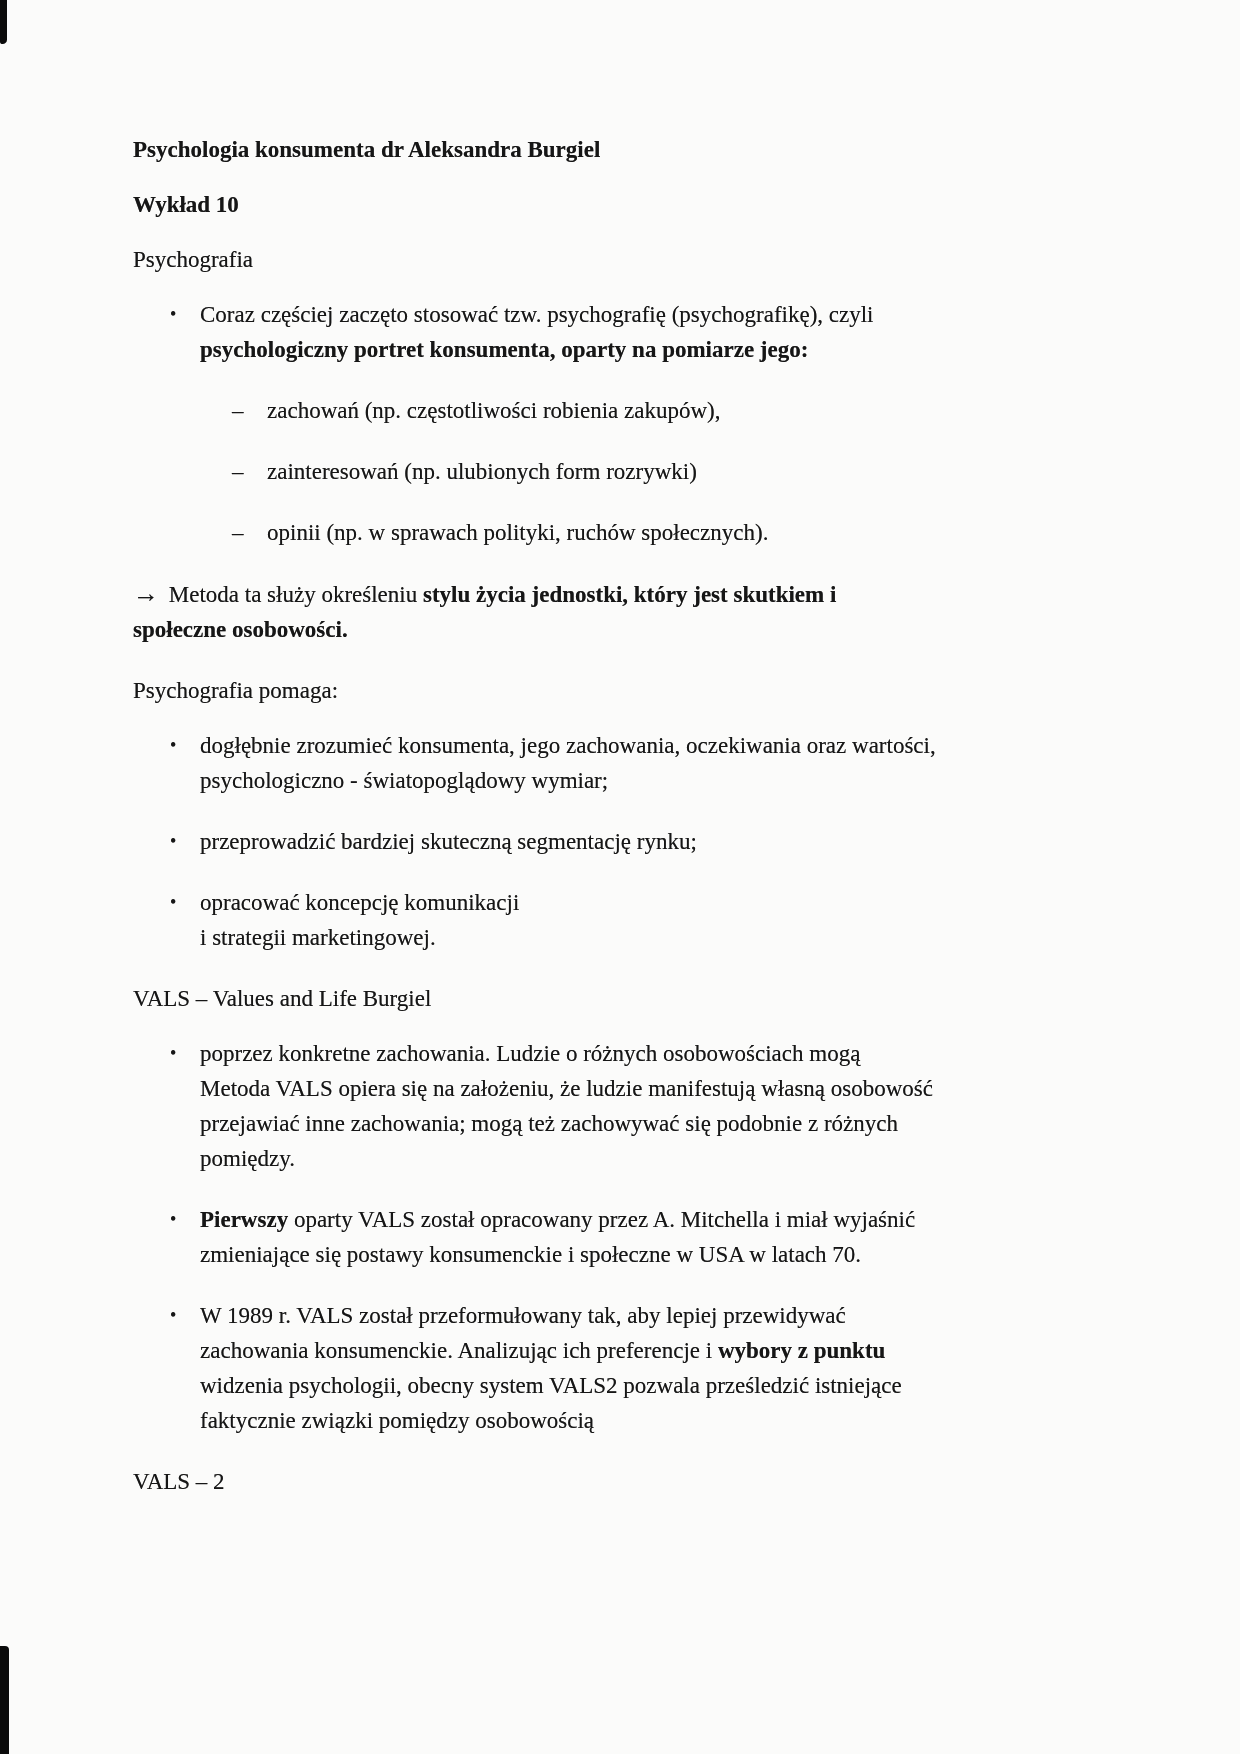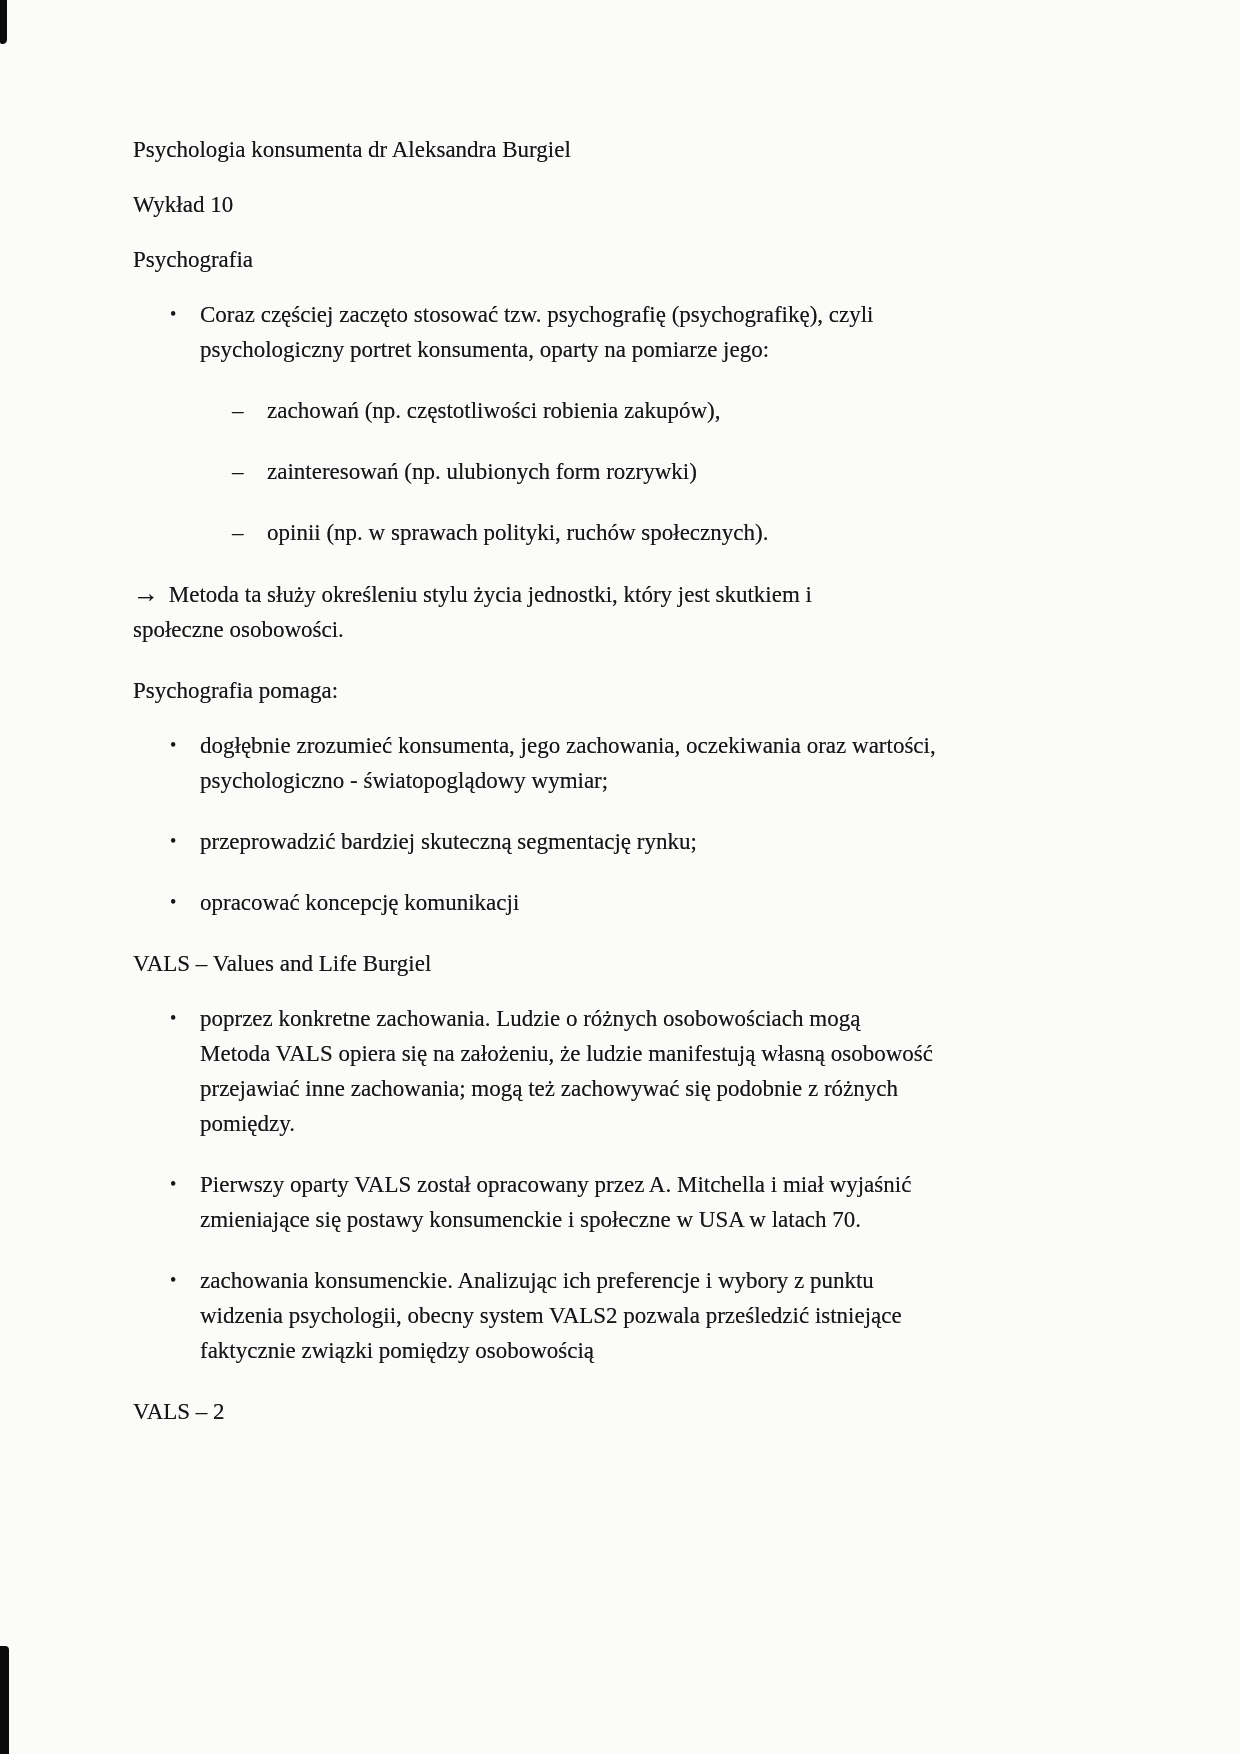--- a/index.html
+++ b/index.html
@@ -9,21 +9,21 @@
     font-family:"Liberation Serif","DejaVu Serif",serif;
   }
   .page{
     position:relative;width:1240px;height:1754px;box-sizing:border-box;
     padding:132px 130px 0 133px;
     font-size:23px;line-height:35px;
     text-shadow:0 0 .5px rgba(20,20,20,.55);
   }
   .heading{margin:0 0 20px 0}
   .block{margin:0 0 26px 0}
-  .bold{font-weight:normal}
+  .bold{font-weight:bold}
   .bullet,.dash{display:flex}
   .bullet{padding-left:37px}
   .bullet .marker{flex:none;width:30px;font-size:18px}
   .dash{padding-left:99px}
   .dash .marker{flex:none;width:35px}
   .btext{flex:1 1 auto;min-width:0}
   .line{display:block;white-space:nowrap}
   .arrow-glyph{font-weight:bold;font-size:26px;margin-right:4px}
   .artifact{position:absolute;background:#0b0b0b}
   .artifact-top{left:0;top:0;width:7px;height:44px;border-radius:0 0 5px 3px}
@@ -93,20 +93,21 @@
     <span class="marker">•</span>
     <div class="btext">
       <span class="line">przeprowadzić bardziej skuteczną segmentację rynku;</span>
     </div>
   </div>
 
   <div class="bullet block">
     <span class="marker">•</span>
     <div class="btext">
       <span class="line">opracować koncepcję komunikacji</span>
+      <span class="line">i strategii marketingowej.</span>
     </div>
   </div>
 
   <p class="heading">VALS – Values and Life Burgiel</p>
 
   <div class="bullet block">
     <span class="marker">•</span>
     <div class="btext">
       <span class="line">poprzez konkretne zachowania. Ludzie o różnych osobowościach mogą</span>
       <span class="line">Metoda VALS opiera się na założeniu, że ludzie manifestują własną osobowość</span>
@@ -122,20 +123,21 @@
         <span class="bold">Pierwszy</span>
         <span>oparty VALS został opracowany przez A. Mitchella i miał wyjaśnić</span>
       </span>
       <span class="line">zmieniające się postawy konsumenckie i społeczne w USA w latach 70.</span>
     </div>
   </div>
 
   <div class="bullet block">
     <span class="marker">•</span>
     <div class="btext">
+      <span class="line">W 1989 r. VALS został przeformułowany tak, aby lepiej przewidywać</span>
       <span class="line">
         <span>zachowania konsumenckie. Analizując ich preferencje i</span>
         <span class="bold">wybory z punktu</span>
       </span>
       <span class="line">widzenia psychologii, obecny system VALS2 pozwala prześledzić istniejące</span>
       <span class="line">faktycznie związki pomiędzy osobowością</span>
     </div>
   </div>
 
   <p class="heading">VALS – 2</p>

